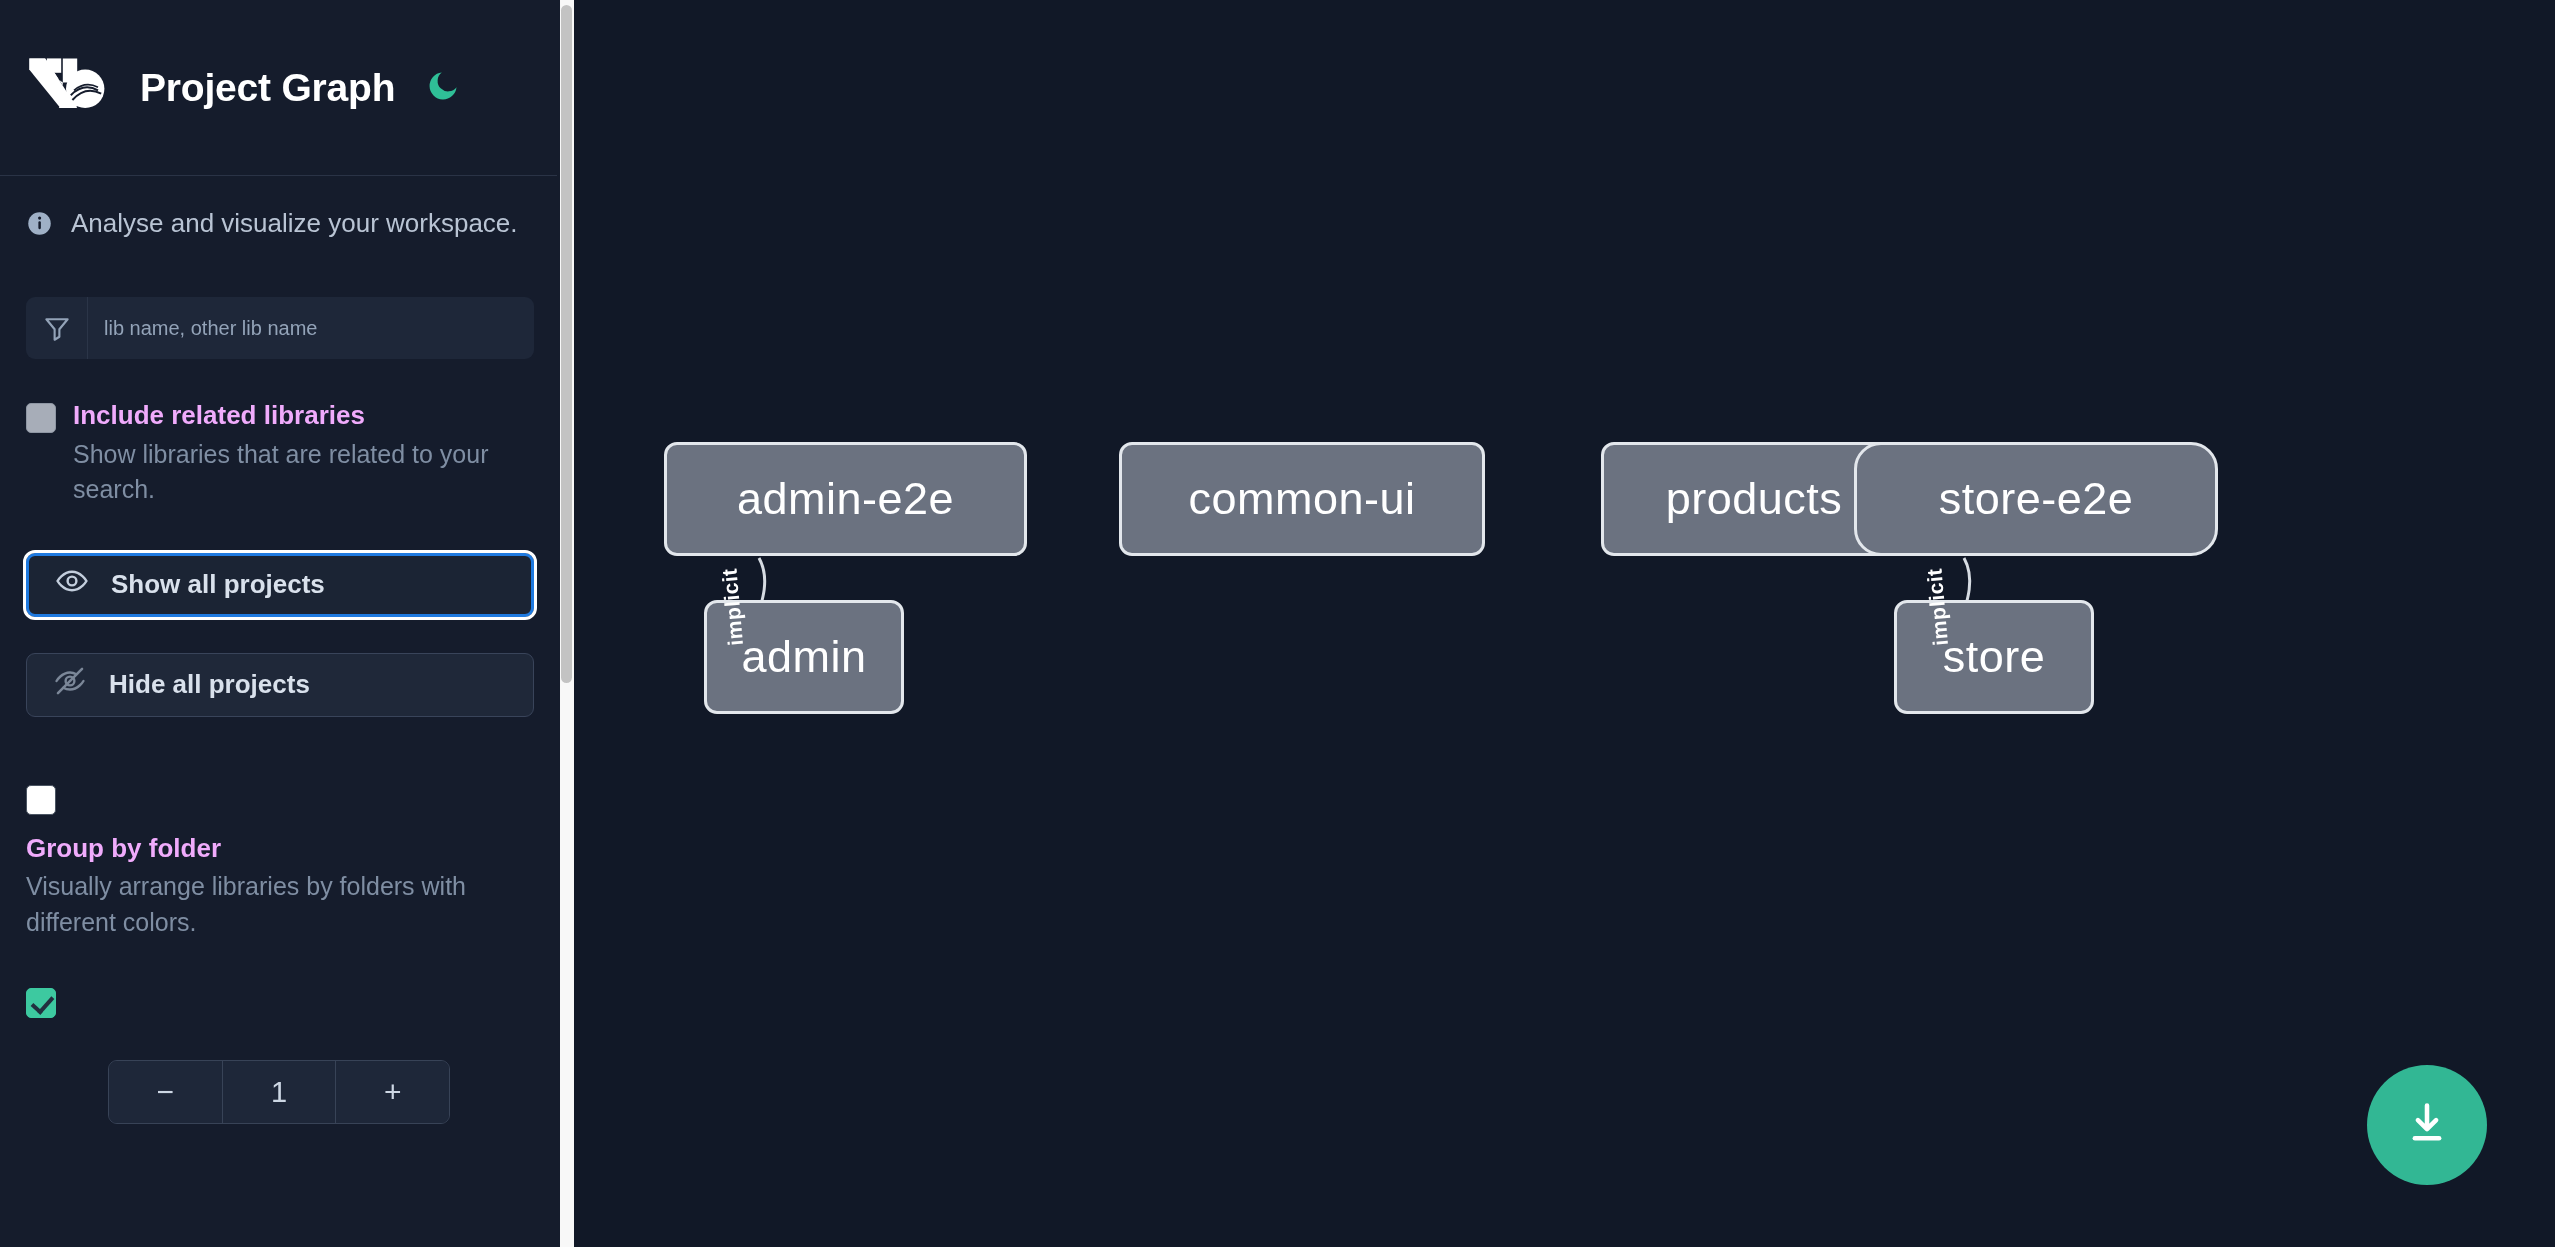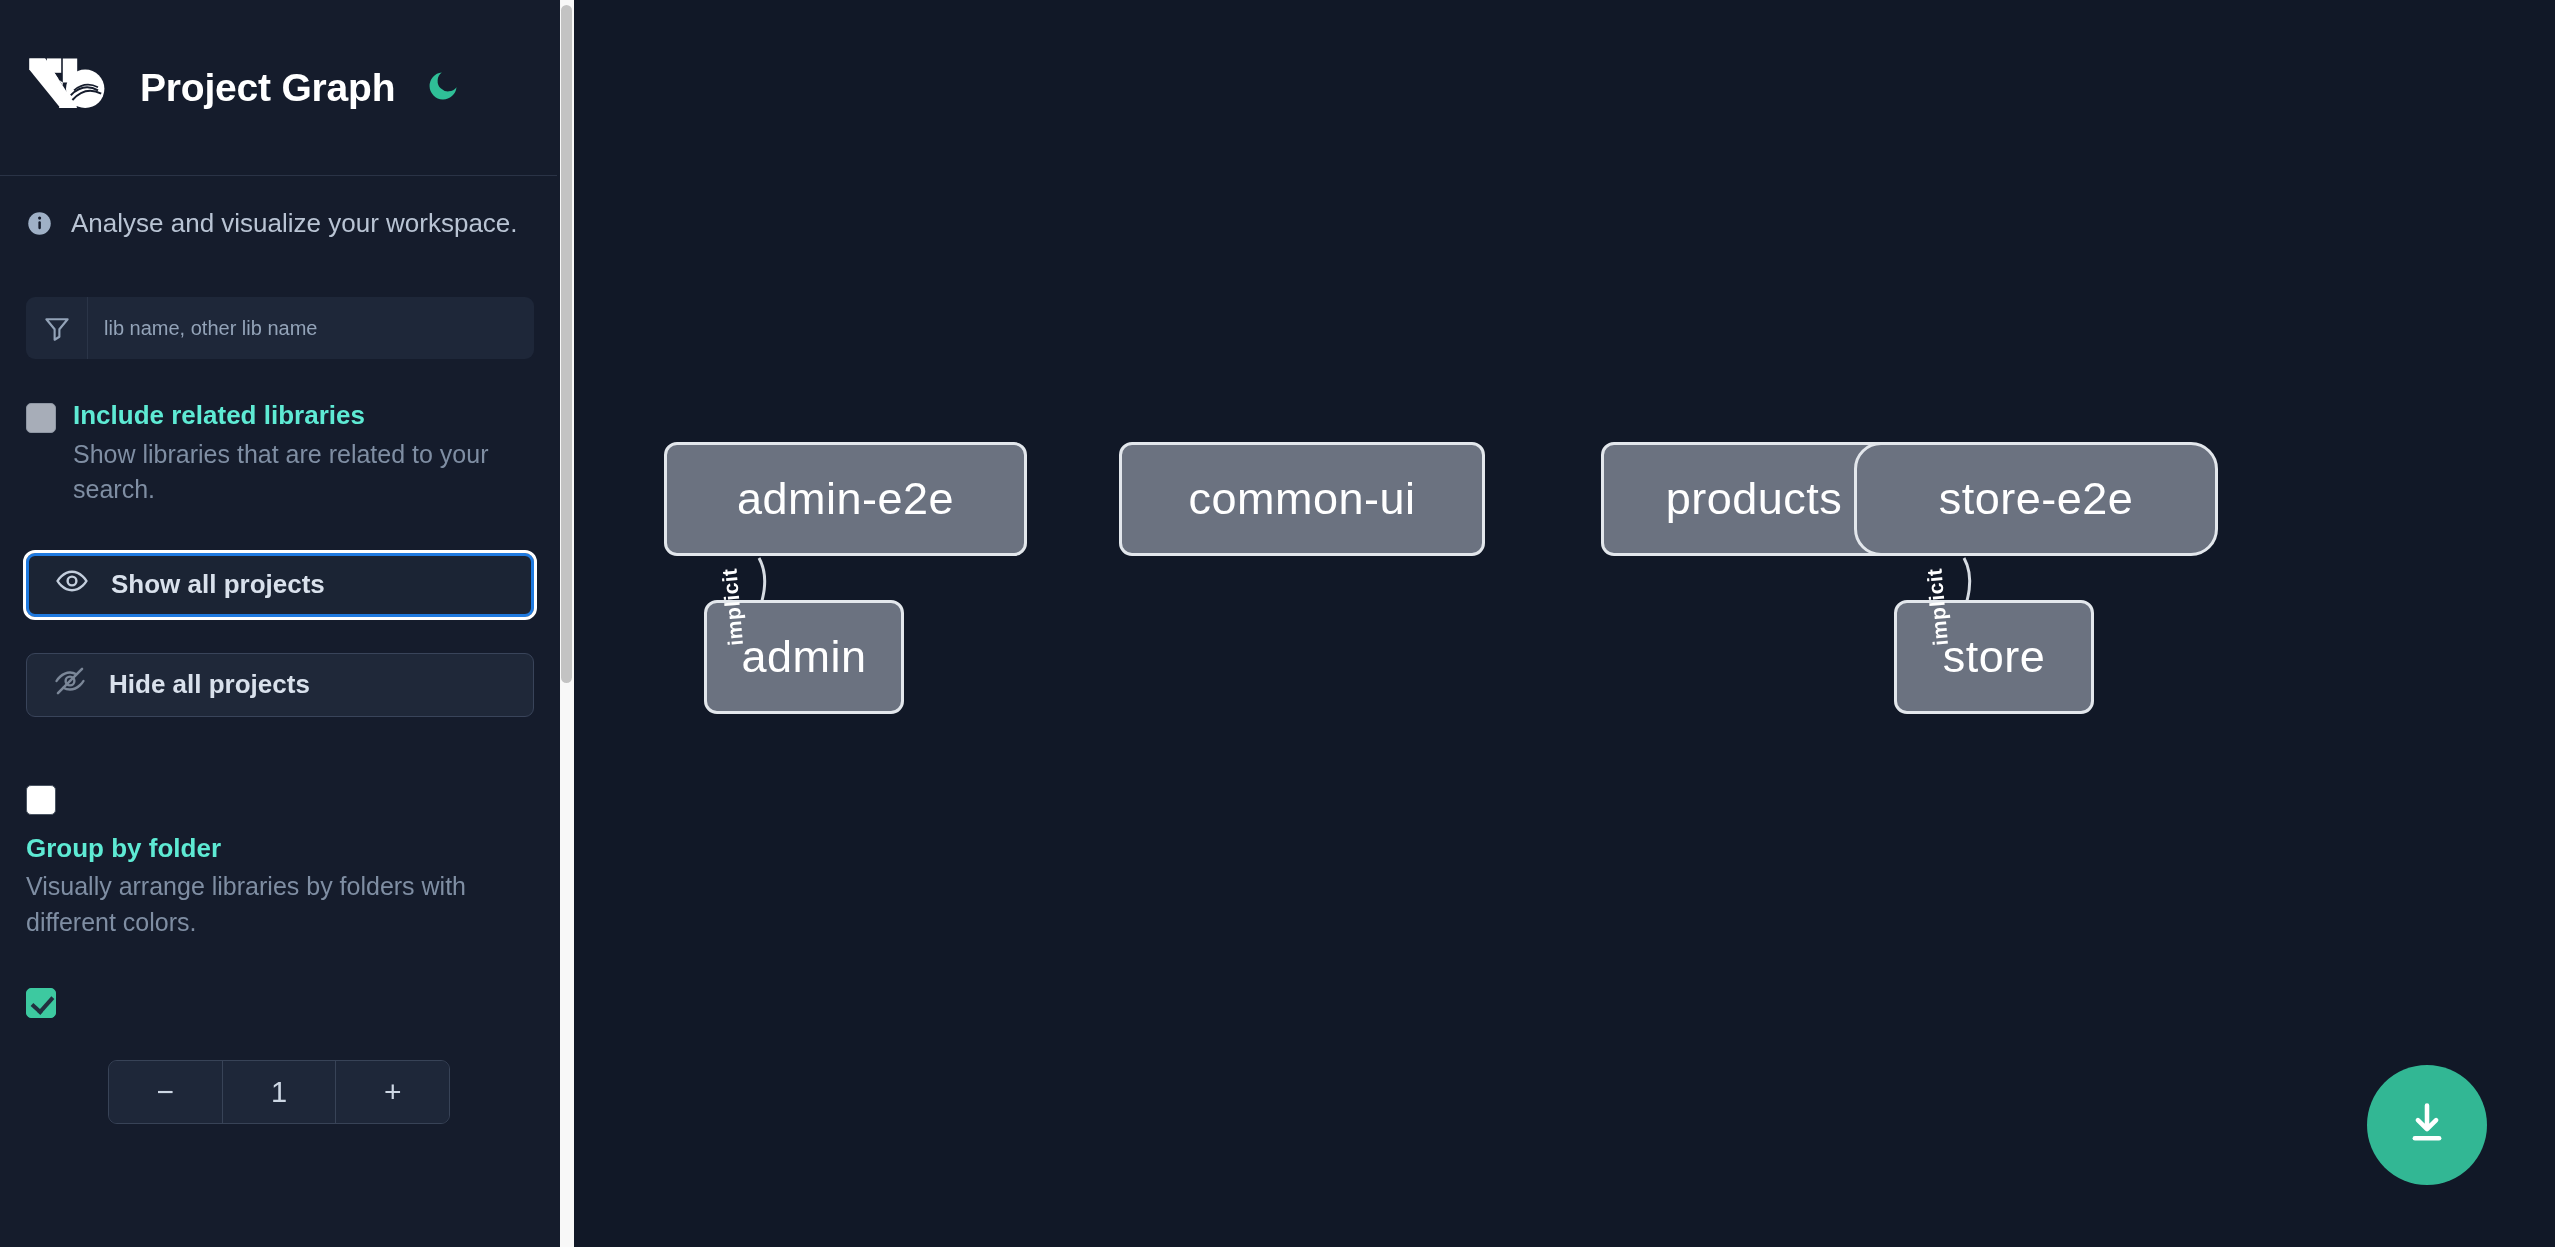--- a/index.html
+++ b/index.html
@@ -126,21 +126,21 @@
     left: 9px; top: 3px;
     width: 9px; height: 17px;
     border: solid #22303f;
     border-width: 0 4px 4px 0;
     transform: rotate(42deg);
   }
   .check-texts { flex: 1 1 auto; }
   .check-title {
     font-size: 26px;
     font-weight: 700;
-    color: #5eead4;
+    color: #f0abfc;
     line-height: 1.25;
   }
   .check-desc {
     font-size: 25px;
     color: #7f8ea3;
     line-height: 1.42;
     margin-top: 5px;
     max-width: 450px;
   }
 

